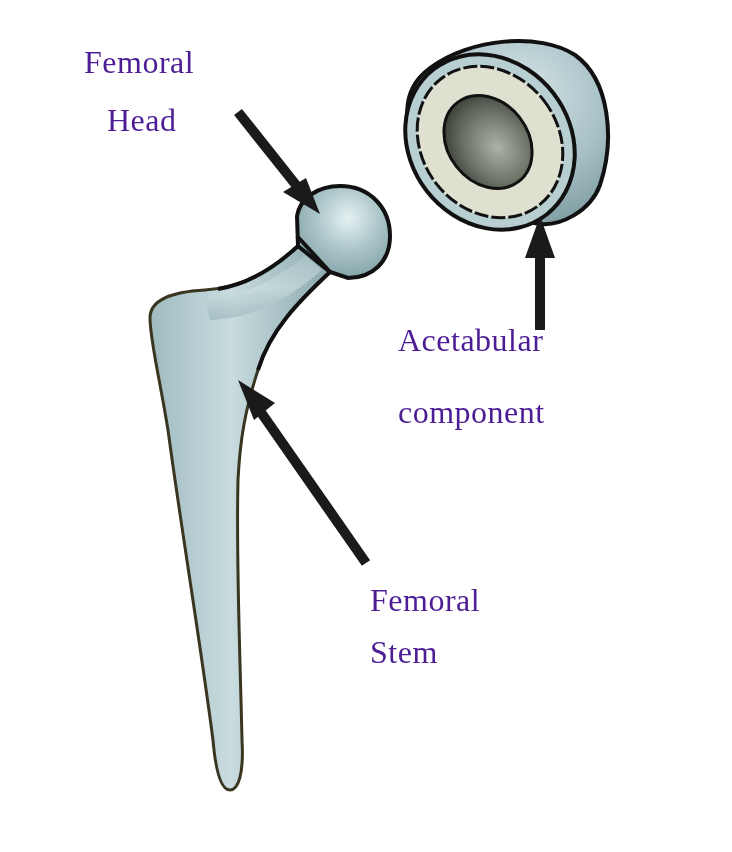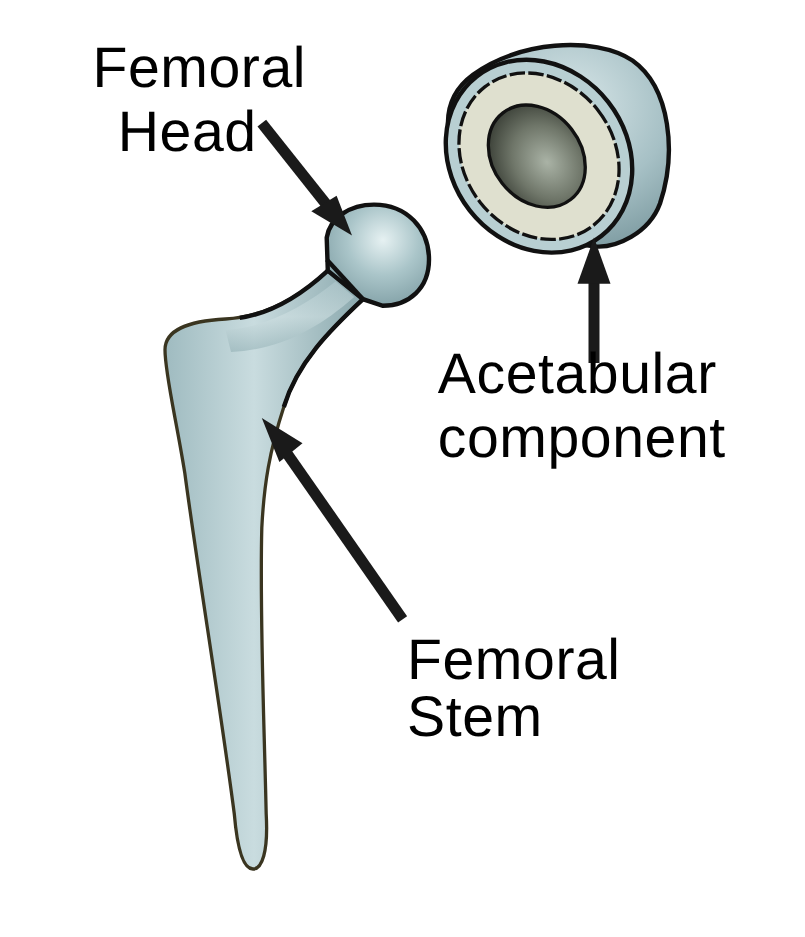--- a/index.html
+++ b/index.html
@@ -1,23 +1,23 @@
 <!DOCTYPE html>
 <html><head>
   <meta charset="utf-8">
   <style>
     html, body { margin: 0; padding: 0; background: #ffffff; }
     body { width: 732px; height: 852px; position: relative; overflow: hidden; }
     #diagram { position: absolute; left: 0; top: 0; width: 732px; height: 852px; }
     .label {
       position: absolute;
-      font-family: Liberation Sans, sans-serif;
-      font-size: 52px;
+      font-family: Liberation Serif, serif;
+      font-size: 32px;
       line-height: 52px;
-      color: #000000;
+      color: #4c1d95;
       white-space: nowrap;
       letter-spacing: 0.5px;
     }
     .label div { display: block; }
   </style>
 </head>
 <body>
 
 <svg id="diagram" viewBox="0 0 732 852" xmlns="http://www.w3.org/2000/svg">
   <defs>
@@ -98,19 +98,19 @@
   </g>
 </svg>
 
 <div class="label" style="left:84px; top:36px;">
   <div>Femoral</div>
   <div style="margin-top:6px;margin-left:23px;">Head</div>
 </div>
 
 <div class="label" style="left:398px; top:314px;">
   <div>Acetabular</div>
-  <div style="margin-top:6px;text-align:right;">component</div>
+  <div style="margin-top:20px;text-align:right;">component</div>
 </div>
 
 <div class="label" style="left:370px; top:574px;">
   <div>Femoral</div>
   <div style="margin-top:0;">Stem</div>
 </div>
 
 </body></html>

